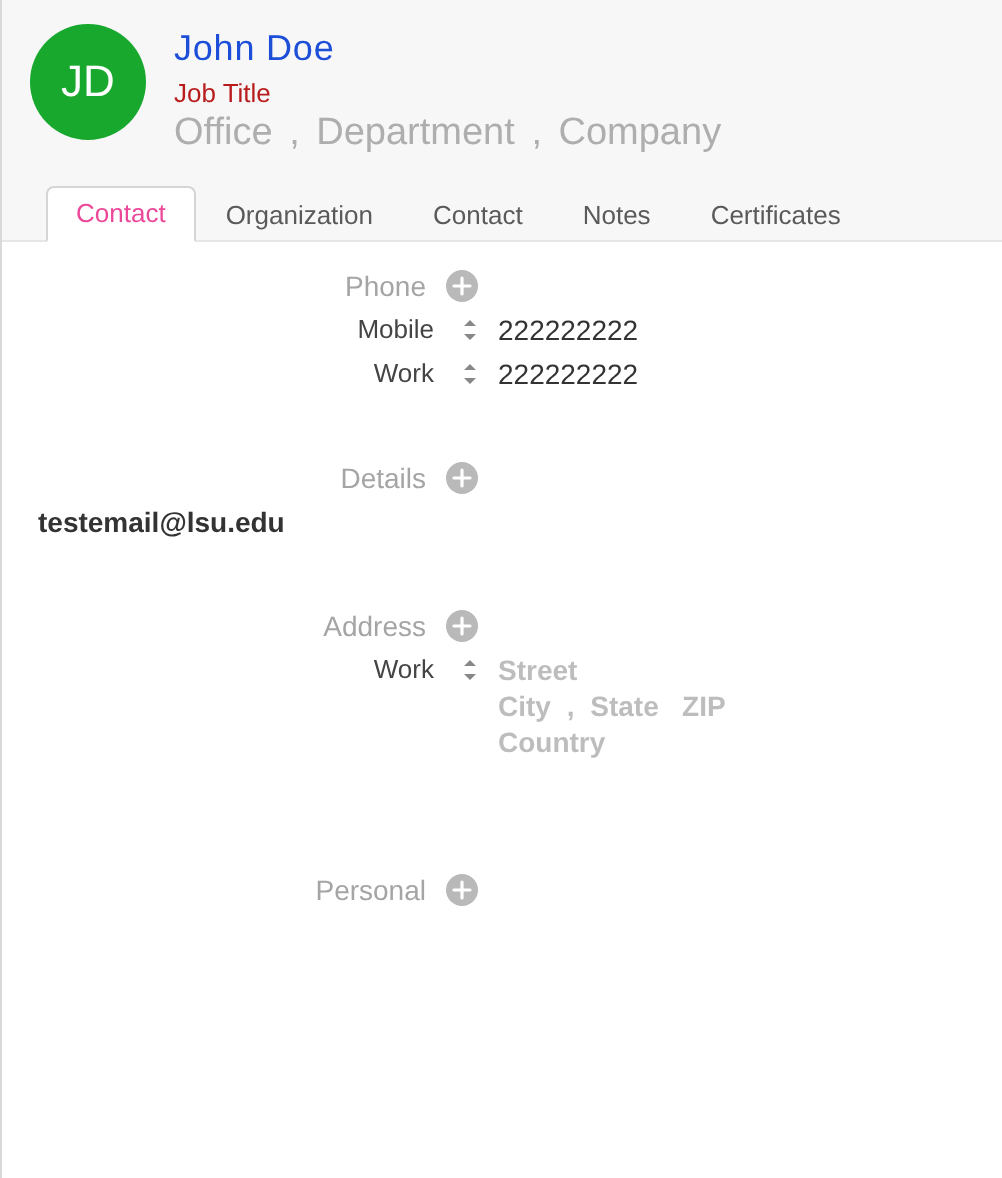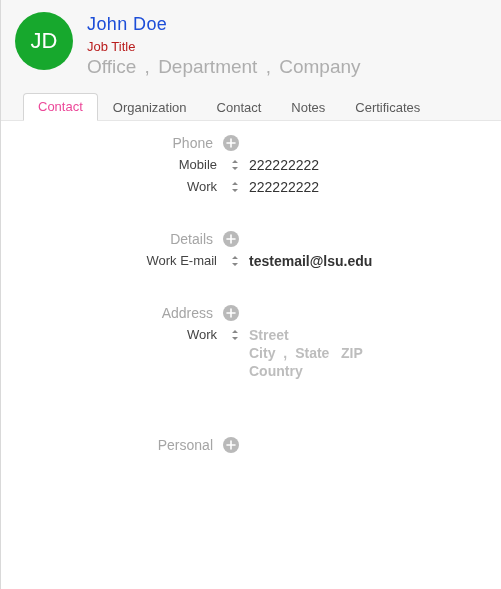--- a/index.html
+++ b/index.html
@@ -113,28 +113,20 @@
 
     <div class="section-row">
       <div class="section-label">Details</div>
       <div class="add-btn">
         <svg viewBox="0 0 10 10">
             <path d="M5 1v8M1 5h8" stroke="#fff" stroke-width="1.6" stroke-linecap="round"></path>
           </svg>
       </div>
     </div>
     <div class="field-row">
-      <div class="field-label-wrap">
-        <span class="field-label">Work E-mail</span>
-        <span class="sort-icon">
-          <svg width="8" height="10" viewBox="0 0 8 10">
-              <path d="M4 0 L7 3 L1 3 Z M4 10 L1 7 L7 7 Z" fill="#888"></path>
-            </svg>
-        </span>
-      </div>
       <div class="field-value bold">testemail@lsu.edu</div>
     </div>
 
     <div class="section-gap"></div>
 
     <div class="section-row">
       <div class="section-label">Address</div>
       <div class="add-btn">
         <svg viewBox="0 0 10 10">
             <path d="M5 1v8M1 5h8" stroke="#fff" stroke-width="1.6" stroke-linecap="round"></path>

